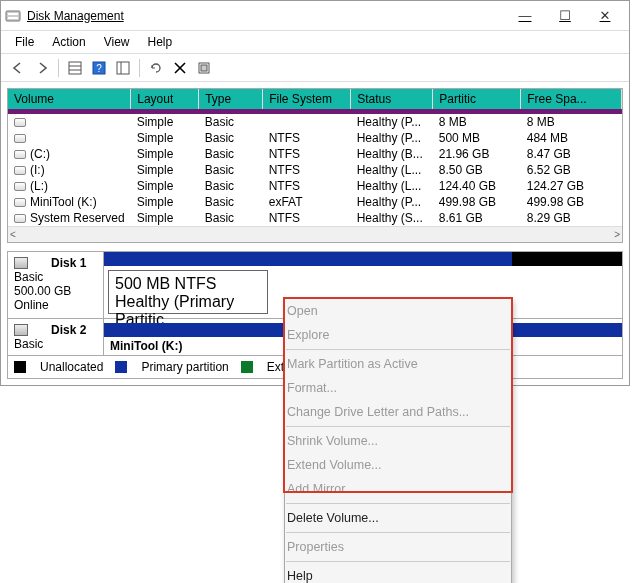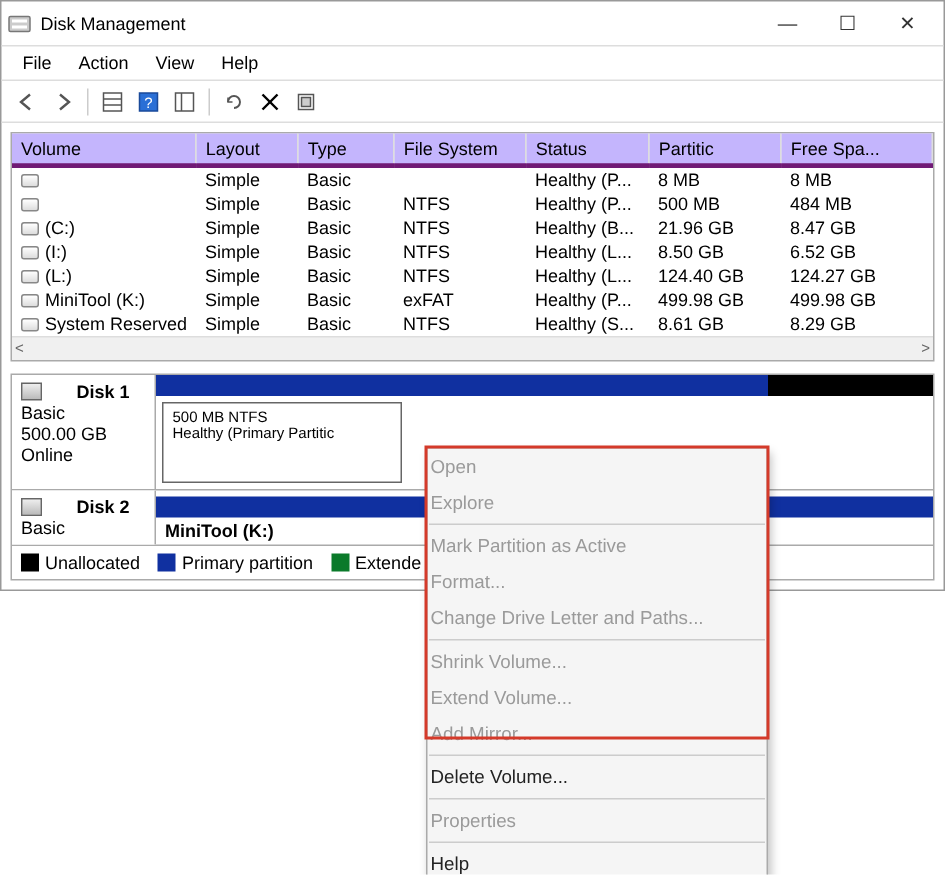--- a/index.html
+++ b/index.html
@@ -17,20 +17,21 @@
     border: 1px solid #999;
     background: #fff;
     position: relative;
   }
   .titlebar {
     height: 30px;
     display: flex;
     align-items: center;
     padding: 0 4px;
     border-bottom: 1px solid #ddd;
+    text-decoration: underline;
   }
   .titlebar .appicon {
     width: 16px; height: 16px;
     margin-right: 6px;
   }
   .titlebar .title {
     flex: 1;
     font-size: 12px;
   }
   .winbtn {
@@ -83,22 +84,22 @@
   table.volumes {
     width: 100%;
     border-collapse: collapse;
     font-size: 12px;
   }
   table.volumes th {
     text-align: left;
     font-weight: normal;
     padding: 3px 6px;
     border-right: 1px solid #ddd;
-    background: #c4b5fd;
-    border-bottom: 3px solid #701a75;
+    background: #14b8a6;
+    border-bottom: 5px solid #701a75;
     white-space: nowrap;
   }
   table.volumes td {
     padding: 1px 6px;
     white-space: nowrap;
     overflow: hidden;
   }
   .volicon {
     display: inline-block;
     width: 12px; height: 9px;
@@ -150,35 +151,35 @@
     display: flex;
     height: 14px;
   }
   .diskbar > div { height: 100%; }
   .dk-blue { background: #1030a0; }
   .dk-black { background: #000; }
   .partbox {
     margin: 4px;
     border: 1px solid #666;
     padding: 4px 6px;
-    font-size: 10px;
+    font-size: 16px;
     background: #fff;
     width: 160px;
-    height: 54px;
+    height: 44px;
   }
   .diskrow2 .diskhead { padding-bottom: 2px; }
   .diskrow2 .diskbody { border-top: 0; padding: 4px 0 0 0; }
   .legend {
     display: flex;
     gap: 12px;
     padding: 4px 6px;
     font-size: 12px;
     border-top: 1px solid #aaa;
   }
-  .legitem { display: flex; align-items: center; gap: 4px; }
+  .legitem { display: flex; align-items: center; gap: 14px; }
   .legbox { width: 12px; height: 12px; }
   .lb-black { background:#000; }
   .lb-blue { background:#1030a0; }
   .lb-green { background:#0a7a2a; }
 
   .ctxmenu {
     position: absolute;
     left: 284px;
     top: 298px;
     width: 228px;

